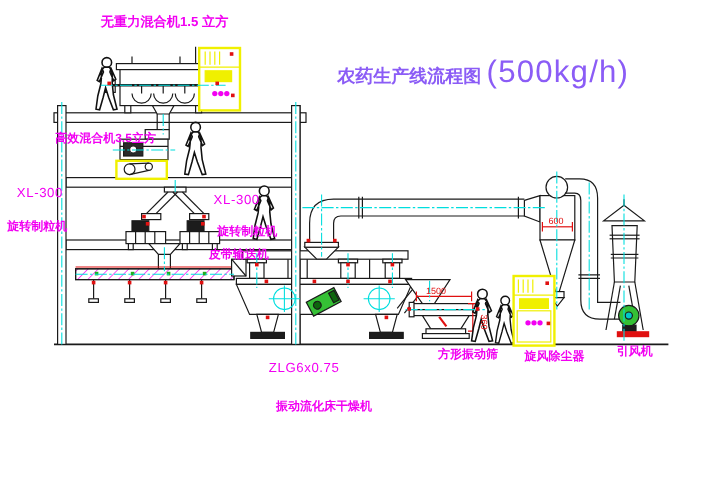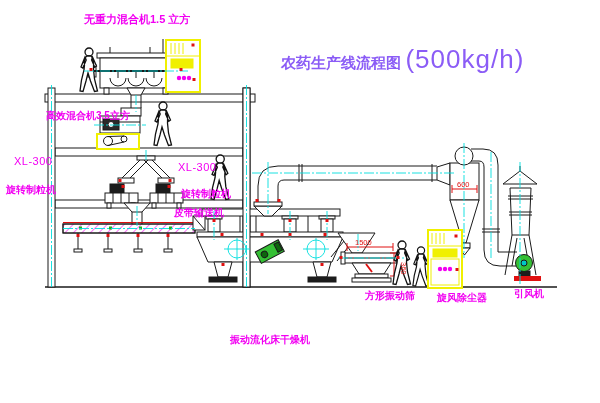--- a/index.html
+++ b/index.html
@@ -350,17 +350,18 @@
 </div>
 
 <div class="lbl" style="left:84px;top:14px;font-size:11px;">无重力混合机1.5 立方</div>
 <div class="lbl" style="left:46px;top:111px;">高效混合机3.5立方</div>
 <div class="lbl model" style="left:14px;top:156px;">XL-300</div>
 <div class="lbl" style="left:6px;top:185px;">旋转制粒机</div>
 <div class="lbl model" style="left:178px;top:162px;">XL-300</div>
 <div class="lbl" style="left:181px;top:189px;">旋转制粒机</div>
 <div class="lbl" style="left:142px;top:208px;margin-left:32px;">皮带输送机</div>
 <div class="lbl" style="left:230px;top:291px;margin-top:44px;">振动流化床干燥机</div>
+<div class="lbl model" style="left:224px;top:302px;">ZLG6x0.75</div>
 <div class="lbl" style="left:325px;top:291px;margin-left:40px;">方形振动筛</div>
 <div class="lbl" style="left:437px;top:293px;">旋风除尘器</div>
 <div class="lbl" style="left:514px;top:289px;">引风机</div>
 
 </div>
 
 </body></html>

